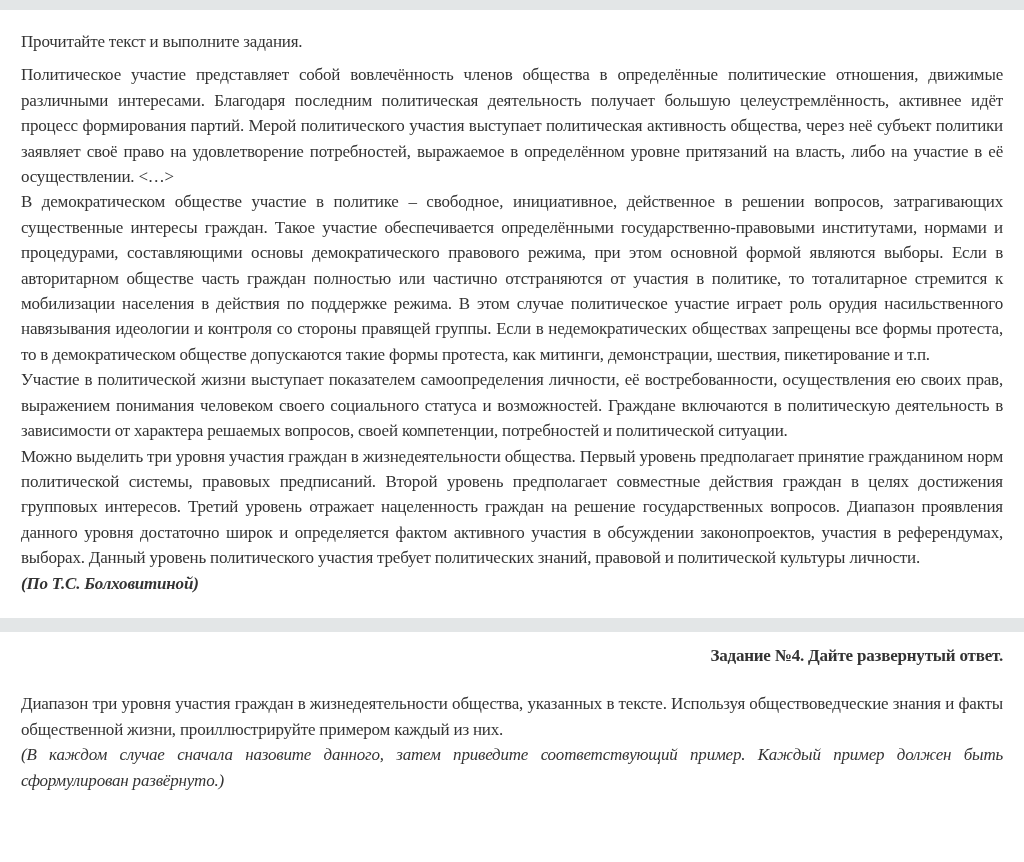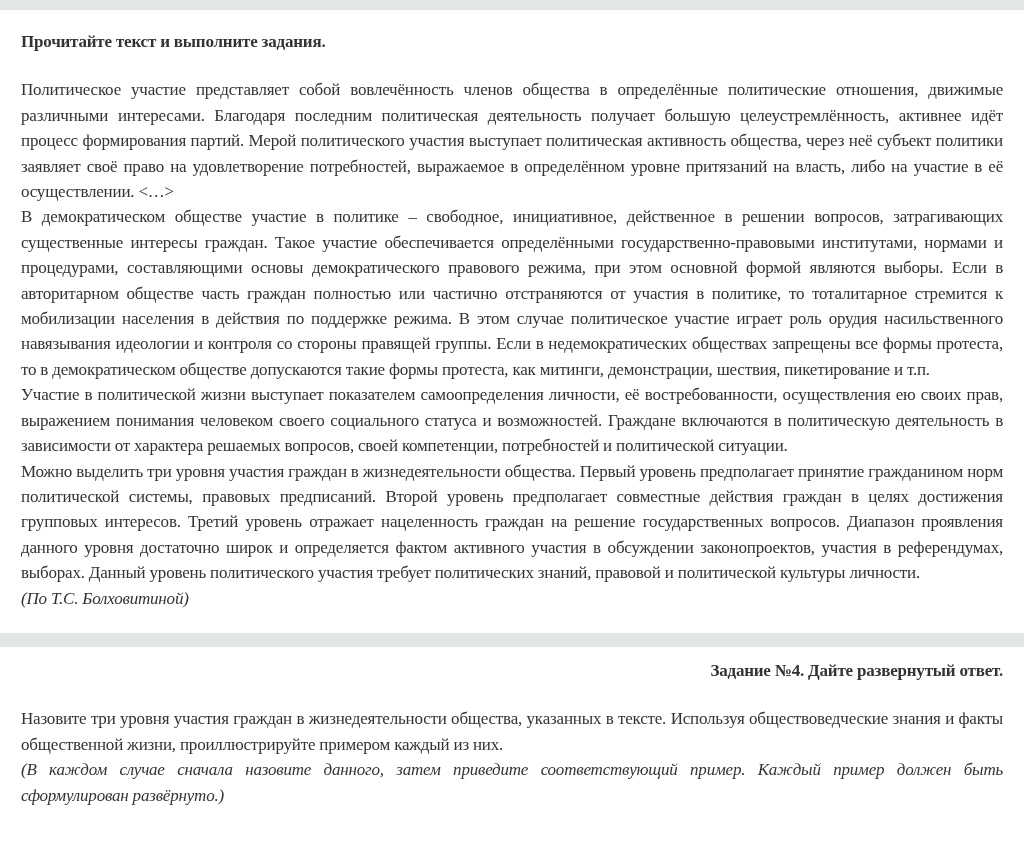--- a/index.html
+++ b/index.html
@@ -23,29 +23,30 @@
   }
   p {
     margin: 0;
     font-size: 17px;
     line-height: 25.4px;
     letter-spacing: -0.2px;
     text-align: justify;
     text-justify: inter-word;
   }
   .intro-heading {
-    font-weight: bold;
+    font-weight: normal;
     font-size: 17px;
     text-align: left;
     margin-top: 19px;
-    margin-bottom: 23px;
+    margin-bottom: 8px;
   }
   .attribution {
     font-style: italic;
     text-align: left;
+    font-weight: bold;
   }
   .section-divider {
     width: 100%;
     height: 14px;
     background: #e3e6e7;
     margin-top: 22px;
   }
   .task-section {
     padding-top: 11px;
   }
@@ -75,17 +76,17 @@
       <p>Участие в политической жизни выступает показателем самоопределения личности, её востребованности, осуществления ею своих прав, выражением понимания человеком своего социального статуса и возможностей. Граждане включаются в политическую деятельность в зависимости от характера решаемых вопросов, своей компетенции, потребностей и политической ситуации.</p>
       <p>Можно выделить три уровня участия граждан в жизнедеятельности общества. Первый уровень предполагает принятие гражданином норм политической системы, правовых предписаний. Второй уровень предполагает совместные действия граждан в целях достижения групповых интересов. Третий уровень отражает нацеленность граждан на решение государственных вопросов. Диапазон проявления данного уровня достаточно широк и определяется фактом активного участия в обсуждении законопроектов, участия в референдумах, выборах. Данный уровень политического участия требует политических знаний, правовой и политической культуры личности.</p>
       <p class="attribution">(По Т.С. Болховитиной)</p>
     </div>
   </div>
 
   <div class="section-divider"></div>
 
   <div class="content task-section">
     <p class="task-heading">Задание №4. Дайте развернутый ответ.</p>
-    <p>Назовите три уровня участия граждан в жизнедеятельности общества, указанных в тексте. Используя обществоведческие знания и факты общественной жизни, проиллюстрируйте примером каждый из них.</p>
+    <p>Диапазон три уровня участия граждан в жизнедеятельности общества, указанных в тексте. Используя обществоведческие знания и факты общественной жизни, проиллюстрируйте примером каждый из них.</p>
     <p class="task-note">(В каждом случае сначала назовите данного, затем приведите соответствующий пример. Каждый пример должен быть сформулирован развёрнуто.)</p>
   </div>
 
 </main>
 
 </body></html>

